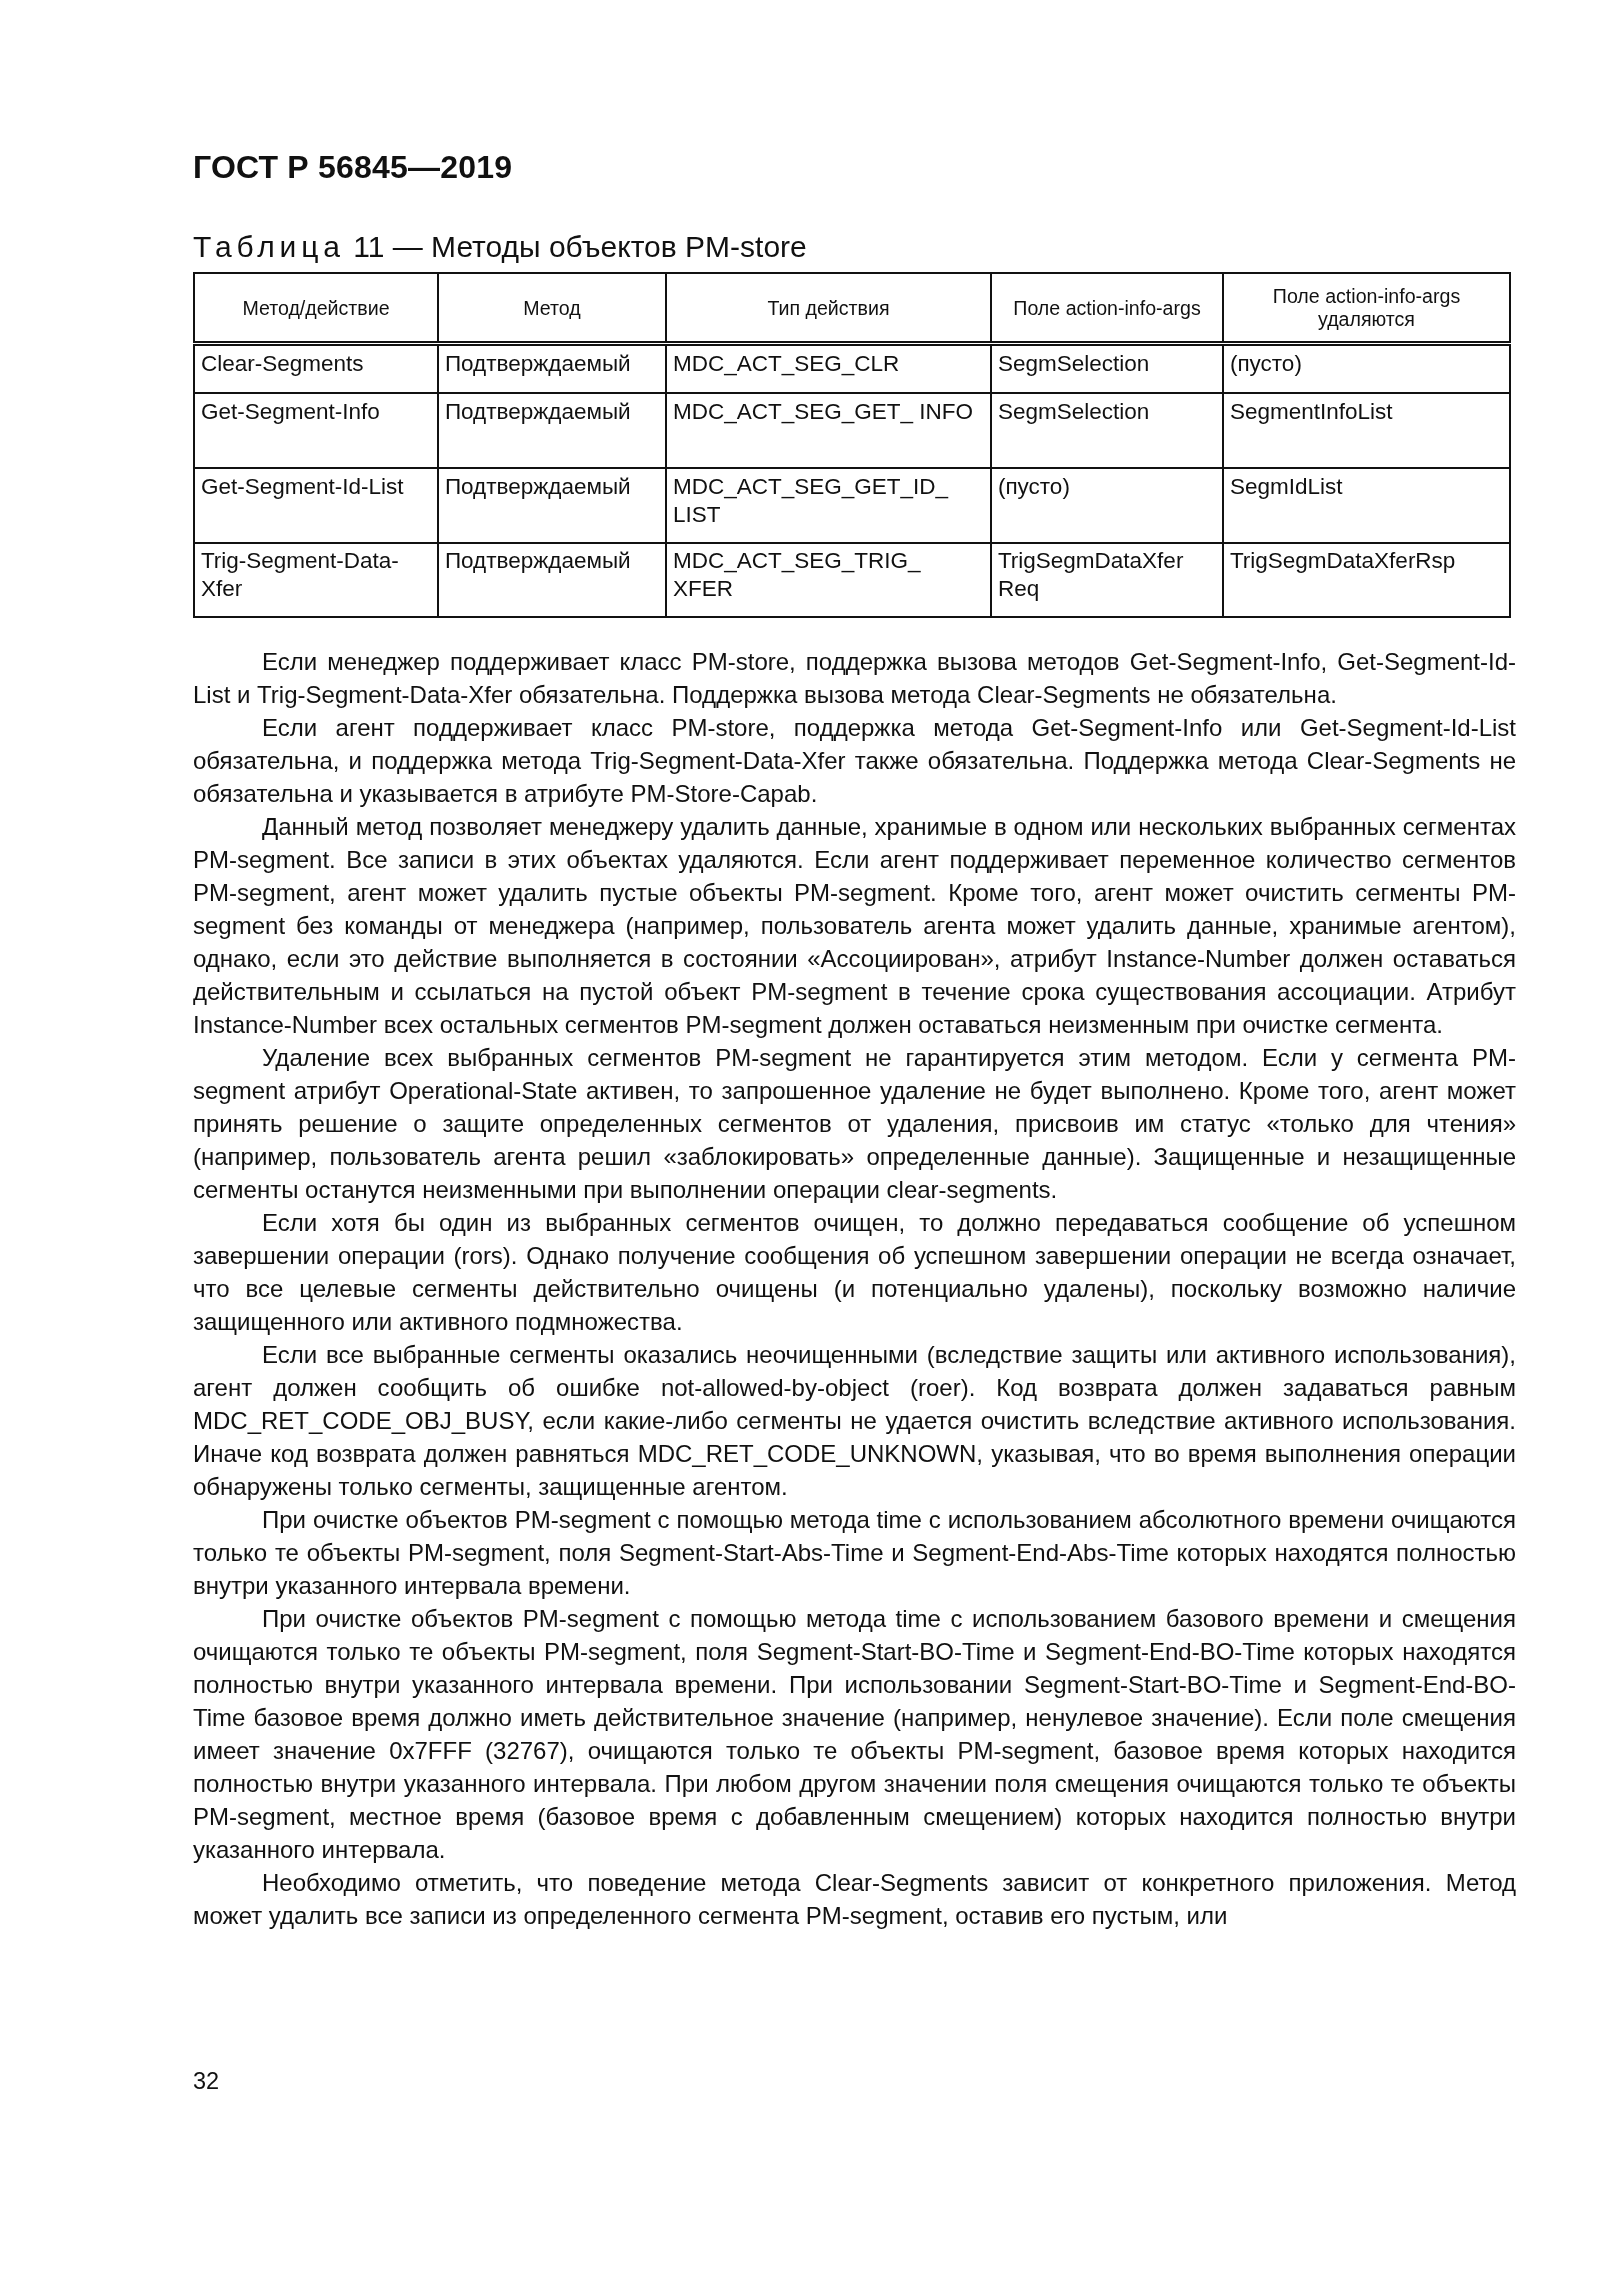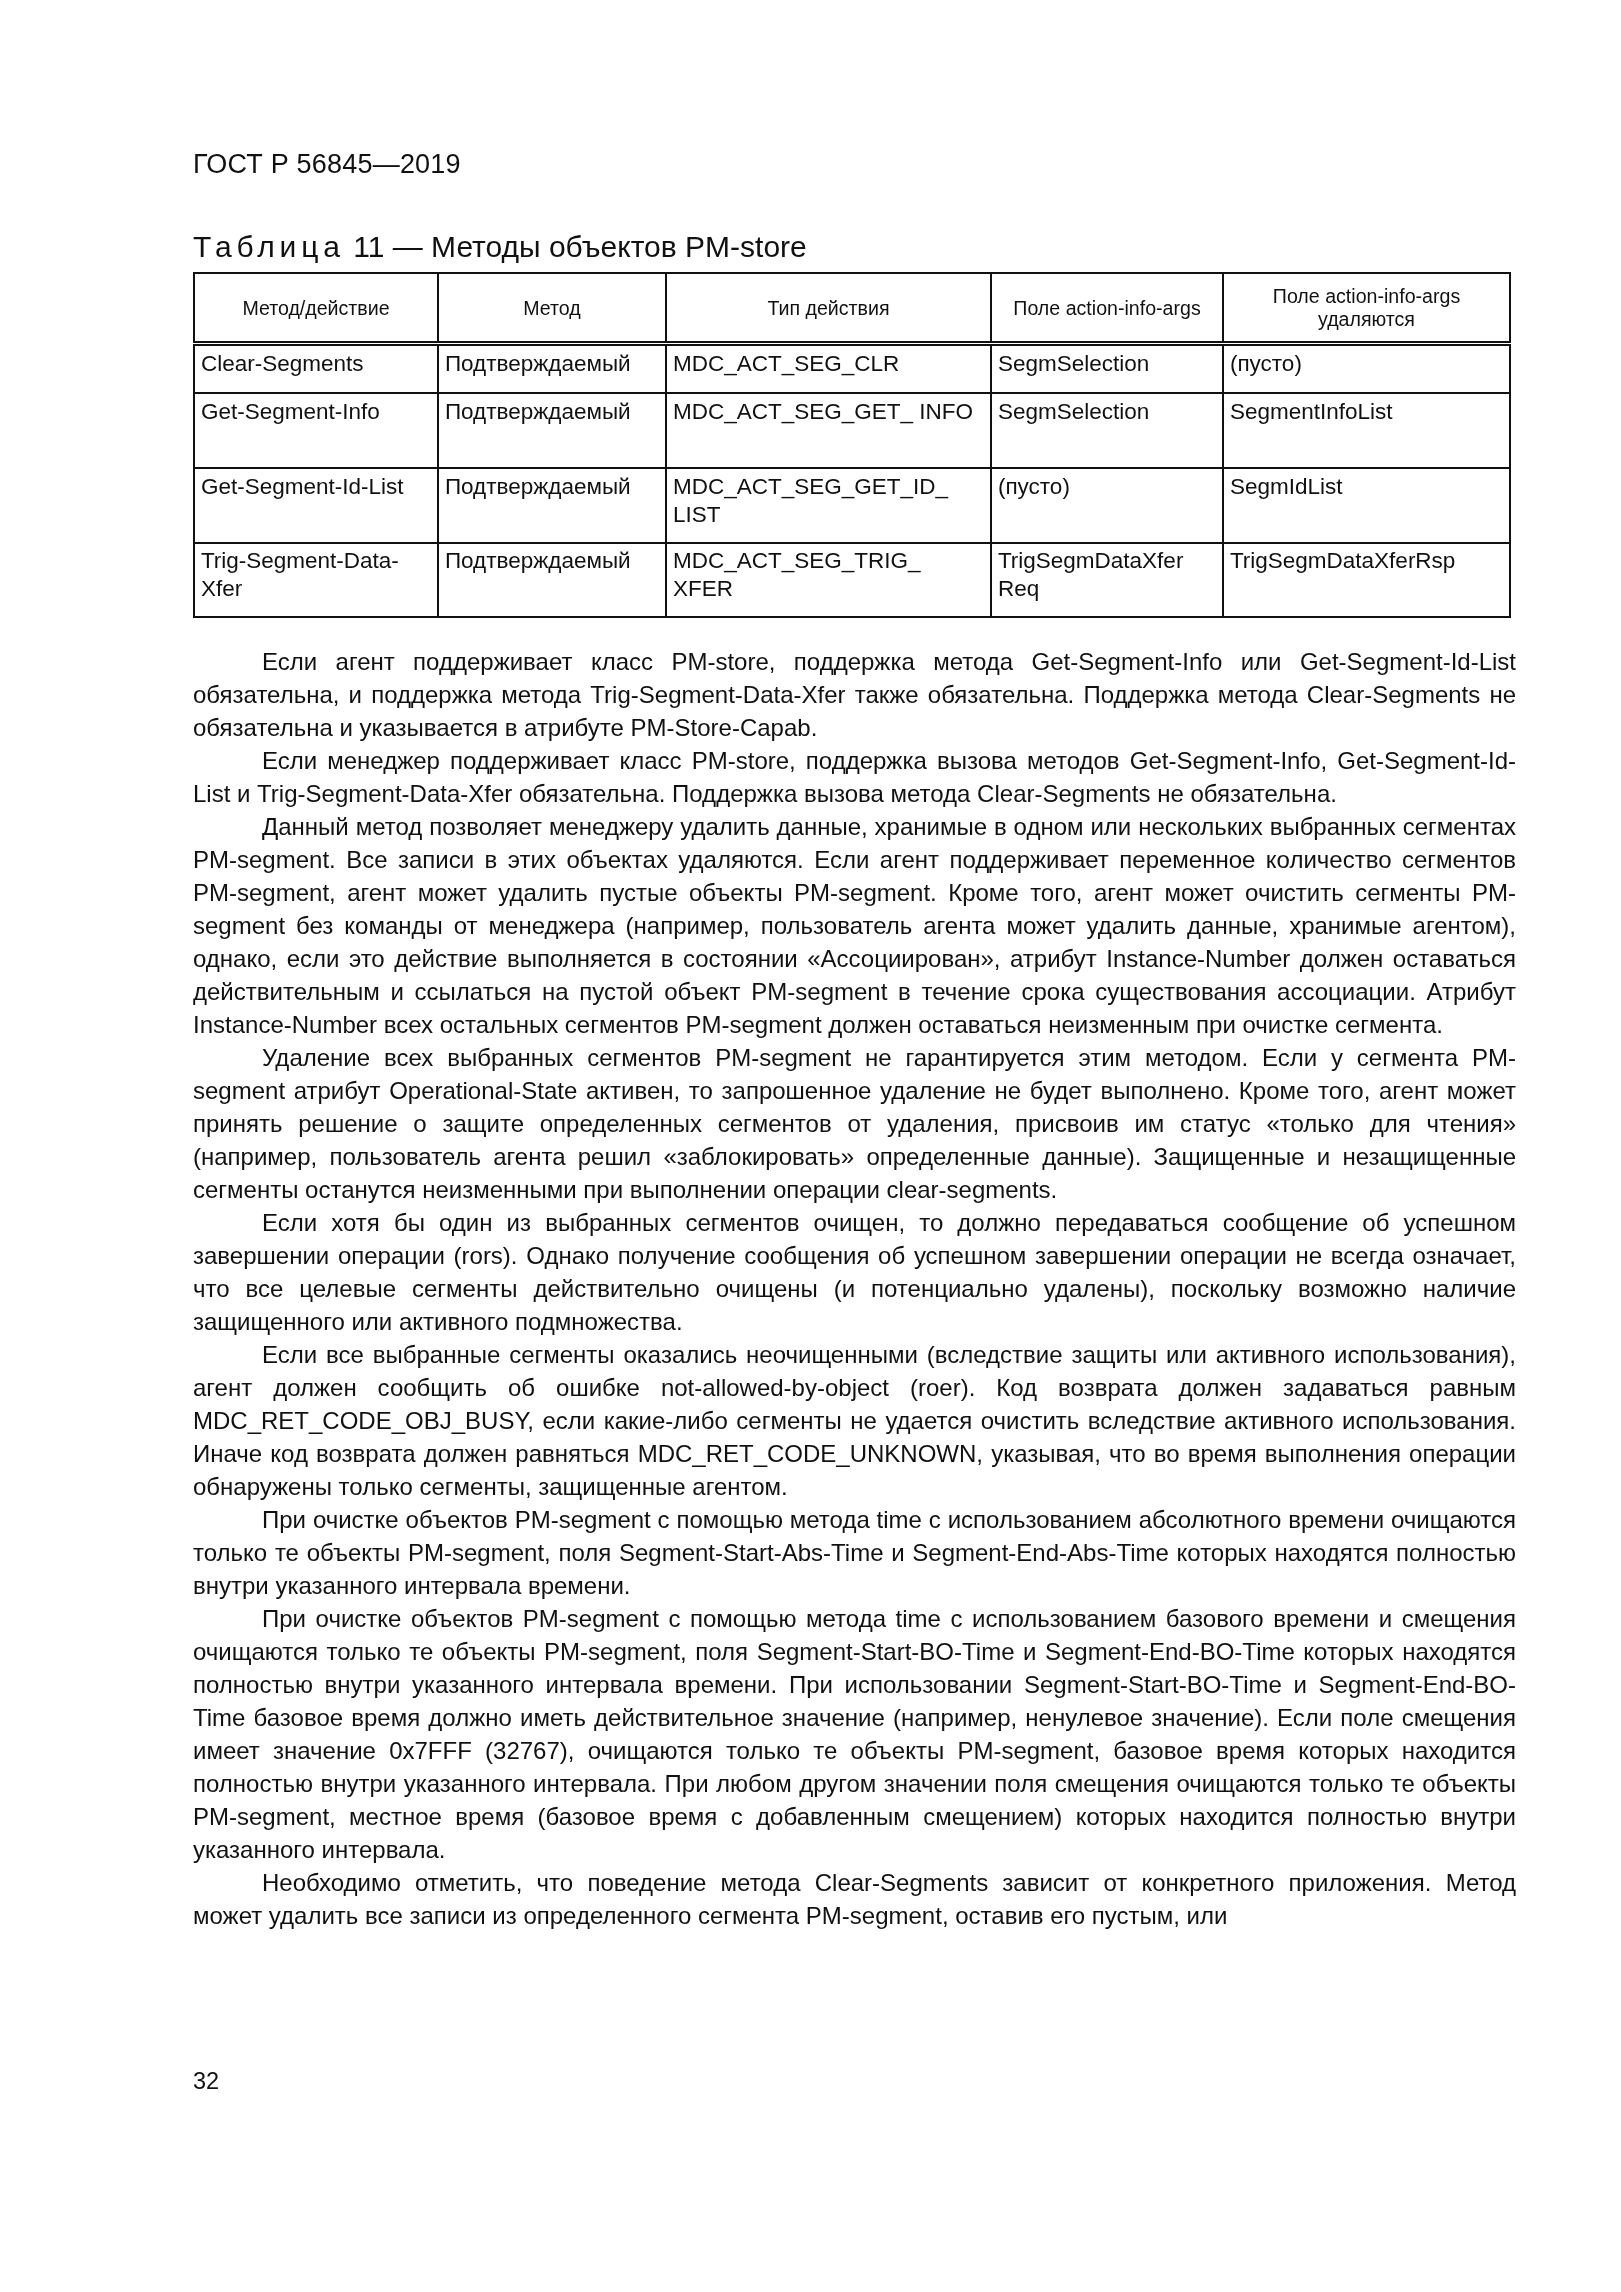--- a/index.html
+++ b/index.html
@@ -1,18 +1,18 @@
 <!DOCTYPE html>
 <html><head>
 <meta charset="utf-8">
 <style>
   html, body { margin: 0; padding: 0; background: #ffffff; }
   body { width: 1621px; height: 2293px; position: relative; overflow: hidden;
          font-family: "Liberation Sans", "DejaVu Sans", sans-serif; color: #111; }
-  .doc-title { position: absolute; left: 193px; top: 149px; font-size: 27px; font-weight: normal; letter-spacing: 0.2px; }
+  .doc-title { position: absolute; left: 193px; top: 149px; font-size: 32px; font-weight: bold; letter-spacing: 0.2px; }
   .caption { position: absolute; left: 193px; top: 230px; font-size: 30px; }
   .caption .spaced { letter-spacing: 4.9px; }
   table.methods { position: absolute; left: 193px; top: 272px; width: 1317px; border-collapse: collapse; font-size: 22.5px; table-layout: fixed; }
   table.methods th, table.methods td { border: 2.5px solid #111; vertical-align: top; padding: 3.9px 5.9px 2px 5.9px; line-height: 28px; }
   table.methods th { font-weight: normal; font-size: 19.6px; text-align: center; vertical-align: middle; height: 61px; line-height: 23.5px; border-bottom: 5.9px double #111; }
   table.methods tr.r1 td { height: 40px; }
   table.methods tr.r2 td, table.methods tr.r3 td, table.methods tr.r4 td { height: 67px; }
   .body-text { position: absolute; left: 193px; top: 645px; width: 1323px; font-size: 24px; line-height: 33px; text-align: justify; }
   .body-text p { margin: 0; text-indent: 69px; }
   .body-text p.heading { font-weight: bold; }
@@ -68,22 +68,22 @@
       <td>Trig-Segment-Data-Xfer</td>
       <td>Подтверждаемый</td>
       <td>MDC_ACT_SEG_TRIG_ XFER</td>
       <td>TrigSegmDataXfer Req</td>
       <td>TrigSegmDataXferRsp</td>
     </tr>
   </tbody>
 </table>
 
 <div class="body-text">
+  <p>Если менеджер поддерживает класс PM-store, поддержка вызова методов Get-Segment-Info, Get-Segment-Id-List и Trig-Segment-Data-Xfer обязательна. Поддержка вызова метода Clear-Segments не обязательна.</p>
   <p>Если агент поддерживает класс PM-store, поддержка метода Get-Segment-Info или Get-Segment-Id-List обязательна, и поддержка метода Trig-Segment-Data-Xfer также обязательна. Поддержка метода Clear-Segments не обязательна и указывается в атрибуте PM-Store-Capab.</p>
-  <p>Если менеджер поддерживает класс PM-store, поддержка вызова методов Get-Segment-Info, Get-Segment-Id-List и Trig-Segment-Data-Xfer обязательна. Поддержка вызова метода Clear-Segments не обязательна.</p>
   <p>Данный метод позволяет менеджеру удалить данные, хранимые в одном или нескольких выбранных сегментах PM-segment. Все записи в этих объектах удаляются. Если агент поддерживает переменное количество сегментов PM-segment, агент может удалить пустые объекты PM-segment. Кроме того, агент может очистить сегменты PM-segment без команды от менеджера (например, пользователь агента может удалить данные, хранимые агентом), однако, если это действие выполняется в состоянии «Ассоциирован», атрибут Instance-Number должен оставаться действительным и ссылаться на пустой объект PM-segment в течение срока существования ассоциации. Атрибут Instance-Number всех остальных сегментов PM-segment должен оставаться неизменным при очистке сегмента.</p>
   <p>Удаление всех выбранных сегментов PM-segment не гарантируется этим методом. Если у сегмента PM-segment атрибут Operational-State активен, то запрошенное удаление не будет выполнено. Кроме того, агент может принять решение о защите определенных сегментов от удаления, присвоив им статус «только для чтения» (например, пользователь агента решил «заблокировать» определенные данные). Защищенные и незащищенные сегменты останутся неизменными при выполнении операции clear-segments.</p>
   <p>Если хотя бы один из выбранных сегментов очищен, то должно передаваться сообщение об успешном завершении операции (rors). Однако получение сообщения об успешном завершении операции не всегда означает, что все целевые сегменты действительно очищены (и потенциально удалены), поскольку возможно наличие защищенного или активного подмножества.</p>
   <p>Если все выбранные сегменты оказались неочищенными (вследствие защиты или активного использования), агент должен сообщить об ошибке not-allowed-by-object (roer). Код возврата должен задаваться равным MDC_RET_CODE_OBJ_BUSY, если какие-либо сегменты не удается очистить вследствие активного использования. Иначе код возврата должен равняться MDC_RET_CODE_UNKNOWN, указывая, что во время выполнения операции обнаружены только сегменты, защищенные агентом.</p>
   <p>При очистке объектов PM-segment с помощью метода time с использованием абсолютного времени очищаются только те объекты PM-segment, поля Segment-Start-Abs-Time и Segment-End-Abs-Time которых находятся полностью внутри указанного интервала времени.</p>
   <p>При очистке объектов PM-segment с помощью метода time с использованием базового времени и смещения очищаются только те объекты PM-segment, поля Segment-Start-BO-Time и Segment-End-BO-Time которых находятся полностью внутри указанного интервала времени. При использовании Segment-Start-BO-Time и Segment-End-BO-Time базовое время должно иметь действительное значение (например, ненулевое значение). Если поле смещения имеет значение 0x7FFF (32767), очищаются только те объекты PM-segment, базовое время которых находится полностью внутри указанного интервала. При любом другом значении поля смещения очищаются только те объекты PM-segment, местное время (базовое время с добавленным смещением) которых находится полностью внутри указанного интервала.</p>
   <p>Необходимо отметить, что поведение метода Clear-Segments зависит от конкретного приложения. Метод может удалить все записи из определенного сегмента PM-segment, оставив его пустым, или</p>
 </div>
 
 <div class="page-number">32</div>

